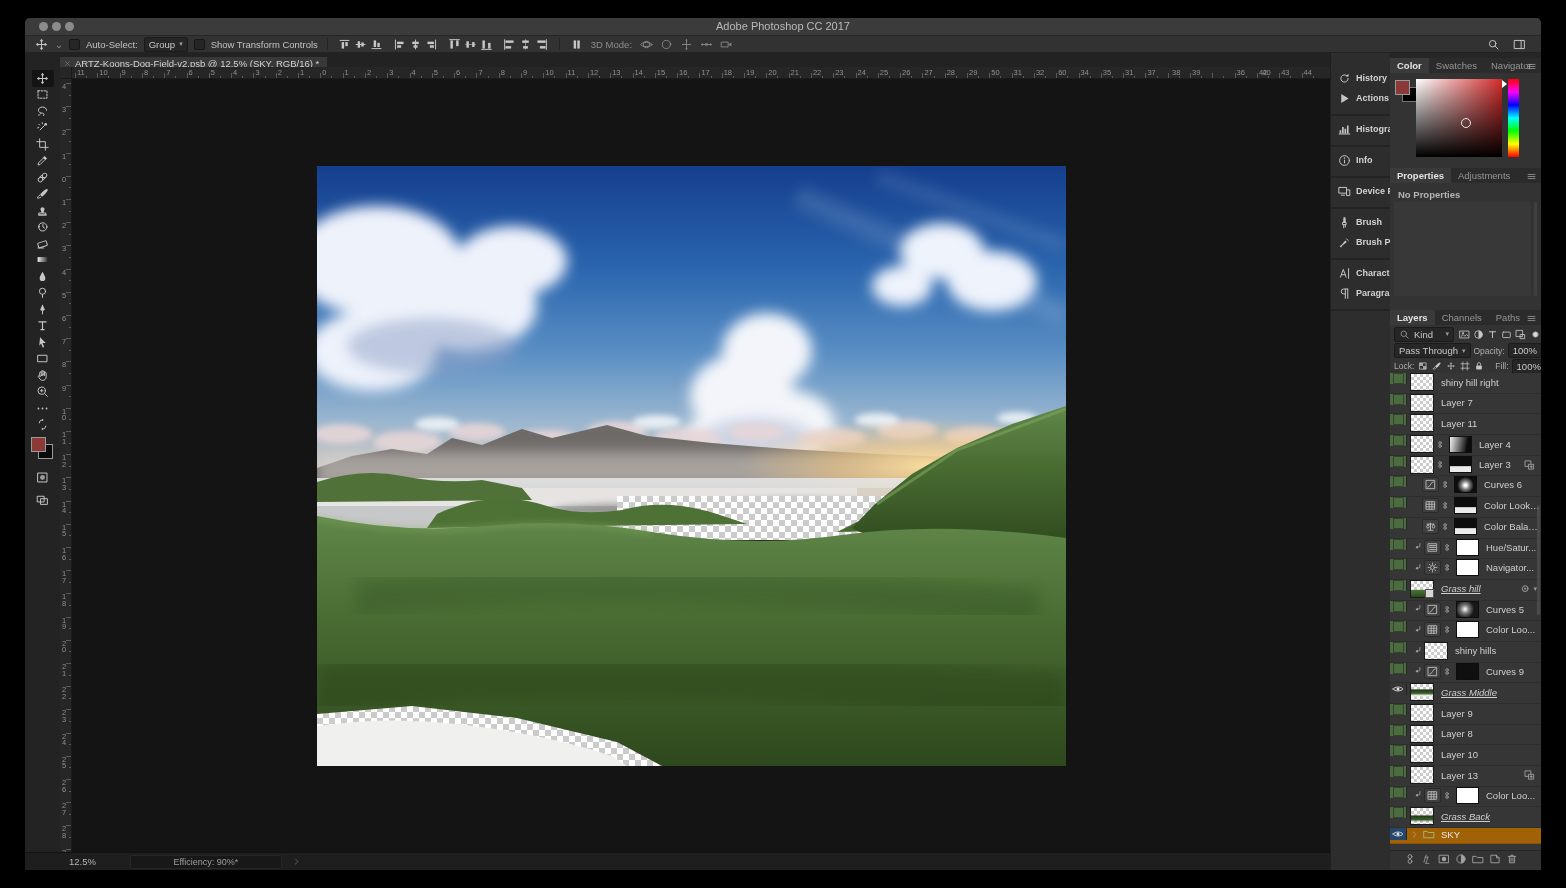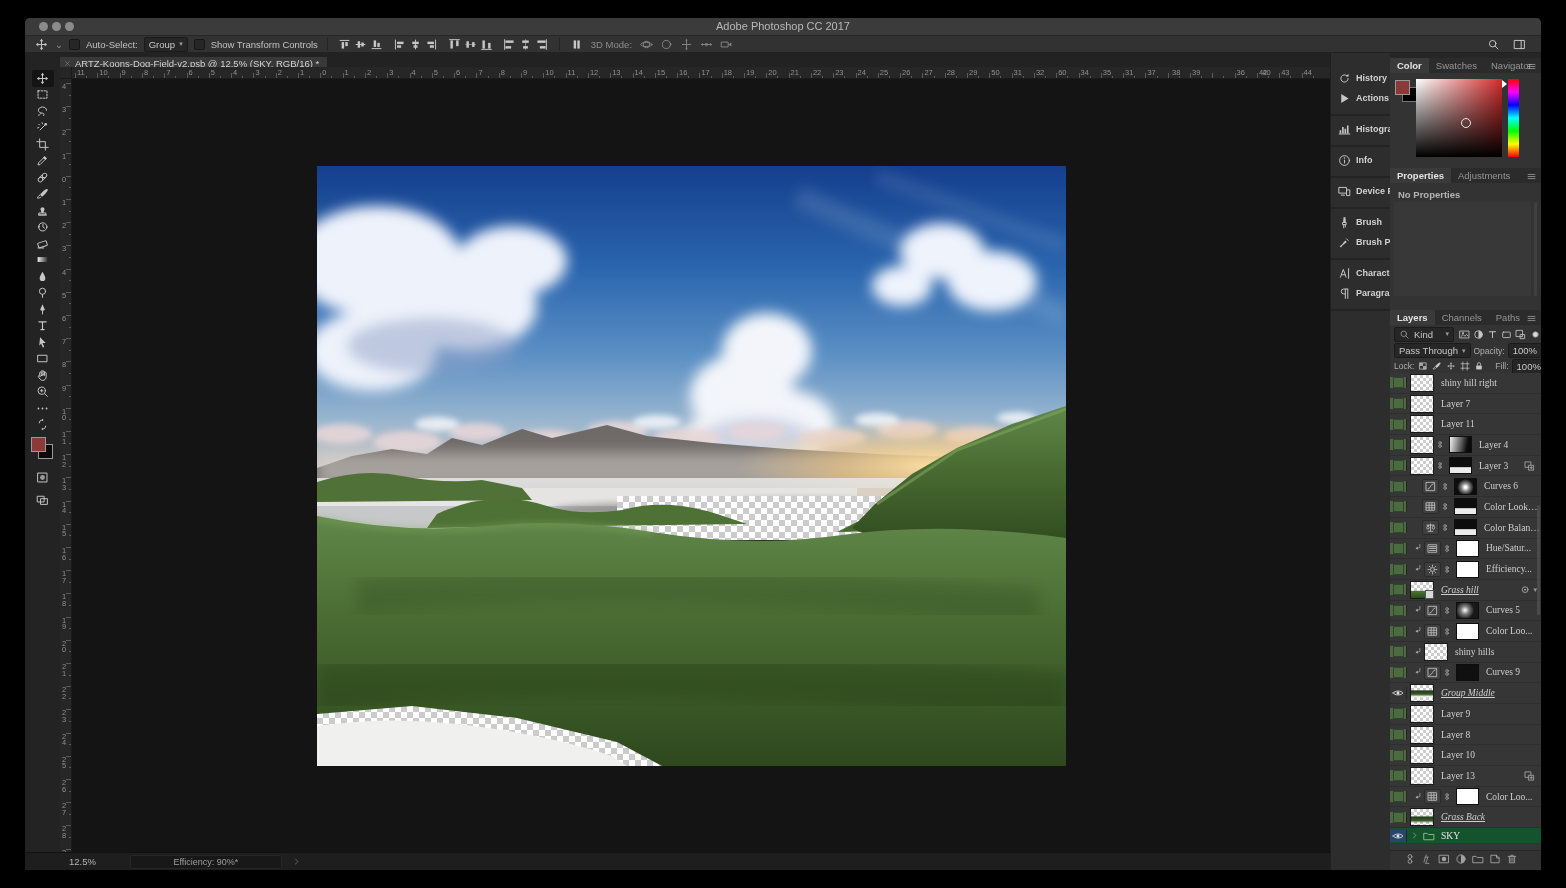--- a/index.html
+++ b/index.html
@@ -90,21 +90,21 @@
   #propsscroll{position:absolute;right:4px;top:34px;width:3px;height:94px;background:#404040;border-radius:2px;}
   
   #layerspanel{top:257px;height:560px;}
   #filterrow{position:absolute;left:0;top:16px;width:100%;height:16px;display:flex;align-items:center;gap:3px;padding-left:4px;box-sizing:border-box;}
   #filterrow .fic svg{width:11px;height:11px;}
   #blendrow{position:absolute;left:0;top:32px;width:100%;height:17px;display:flex;align-items:center;padding-left:4px;box-sizing:border-box;gap:3px;}
   #lockrow{position:absolute;left:0;top:49px;width:100%;height:14px;display:flex;align-items:center;padding-left:4px;box-sizing:border-box;gap:3px;}
   #lockrow .fic svg{width:10px;height:10px;}
   .minilabel{font-size:8.5px;color:#adadad;white-space:nowrap;}
   #layerlist{position:absolute;left:0;top:63px;width:151px;height:477px;background:#363636;overflow:hidden;}
-  .lrow{display:flex;align-items:center;height:20.7px;border-bottom:1px solid rgba(0,0,0,.14);box-sizing:border-box;font-family:Liberation Serif, serif;}
+  .lrow{display:flex;align-items:flex-start;height:20.7px;border-bottom:1px solid rgba(0,0,0,.14);box-sizing:border-box;}
   .lrow.grouprow{height:16px;}
   .eyecell{width:17px;flex:none;border-right:1px solid #262626;display:flex;align-items:center;justify-content:center;box-sizing:border-box;}
   .eyecell .well{width:9px;height:9px;border:1px solid rgba(0,0,0,.35);}
   .eyecell svg{width:12px;height:12px;}
   .lcontent{flex:1;display:flex;align-items:center;padding-left:3px;position:relative;min-width:0;}
   .clipar{width:11px;flex:none;margin-left:3px;}
   .clipar svg{width:10px;height:10px;opacity:.85;}
   .adjicon{width:15px;height:13px;background:#3f3f3f;border:1px solid #2a2a2a;border-radius:2px;flex:none;
            display:flex;align-items:center;justify-content:center;}
   .adjicon svg{width:11px;height:11px;}
@@ -126,21 +126,21 @@
   .m-bbw{background:linear-gradient(#0d0d0d 60%,#ececec 64%);}
   .m-blob{background:radial-gradient(circle at 50% 55%,#fff 8%,#888 30%,#0d0d0d 62%);}
   .m-darkblob{background:radial-gradient(circle at 38% 48%,#e8e8e8 5%,#777 28%,#181818 60%);}
   .lname{font-size:9.5px;color:#cfcfcf;margin-left:7px;white-space:nowrap;overflow:hidden;text-overflow:ellipsis;}
   .lname.uline{font-style:italic;text-decoration:underline;}
   .rowbadge{position:absolute;right:6px;top:50%;transform:translateY(-50%);}
   .rowbadge svg{width:11px;height:11px;opacity:.8;}
   .filterbadge{position:absolute;right:4px;top:50%;transform:translateY(-50%);display:flex;align-items:center;gap:2px;}
   .filterbadge svg{width:11px;height:11px;opacity:.85;}
   .filterbadge .chv{font-size:7px;color:#9a9a9a;}
-  .lrow.selected{background:#14532d;}
+  .lrow.selected{background:#a16207;}
   .lrow.selected .eyecell{background:#26476b;border-right-color:#1d3other;}
   .grouprow .lcontent{gap:3px;}
   .grouprow .lname{margin-left:2px;color:#e6e6e6;}
   .chevsm svg{width:9px;height:9px;opacity:.8;}
   .foldic svg{width:14px;height:12px;}
   #listscroll{position:absolute;right:1px;top:195px;width:3px;height:110px;background:#585858;border-radius:2px;opacity:.6;}
   #layersbottom{position:absolute;left:0;top:540px;width:100%;height:16px;background:#333;border-top:1px solid #262626;
                 display:flex;align-items:center;gap:5px;padding-left:14px;box-sizing:border-box;}
   #layersbottom .fic svg{width:12px;height:12px;opacity:.75;}
   .fic{display:inline-flex;}
@@ -1278,21 +1278,21 @@
                   <path d="M8 1.5v2M8 12.5v2M1.5 8h2M12.5 8h2M3.4 3.4l1.4 1.4M11.2 11.2l1.4 1.4M12.6 3.4l-1.4 1.4M4.8 11.2l-1.4 1.4"></path>
                 </svg>
               </span>
               <span class="linkic">
                 <svg class="ic " viewBox="0 0 16 16">
                   <circle cx="8" cy="4.8" r="2.6"></circle>
                   <circle cx="8" cy="11.2" r="2.6"></circle>
                 </svg>
               </span>
               <span class="mask m-white"></span>
-              <span class="lname">Efficiency...</span>
+              <span class="lname">Navigator...</span>
             </div>
           </div>
           <div class="lrow">
             <div class="eyecell" style="background: rgb(76, 107, 65);">
               <div class="well"></div>
             </div>
             <div class="lcontent">
               <span class="thumb t-grassFront">
                 <span class="sobadge"></span>
               </span>
@@ -1404,21 +1404,21 @@
           </div>
           <div class="lrow">
             <div class="eyecell">
               <svg class="ic " viewBox="0 0 16 16">
                 <path d="M1.5 8C4 4.5 12 4.5 14.5 8 12 11.5 4 11.5 1.5 8z" stroke="#e2e2e2"></path>
                 <circle cx="8" cy="8" r="2" fill="#e2e2e2" stroke="none"></circle>
               </svg>
             </div>
             <div class="lcontent">
               <span class="thumb t-grassMiddle"></span>
-              <span class="lname uline">Group Middle</span>
+              <span class="lname uline">Grass Middle</span>
             </div>
           </div>
           <div class="lrow">
             <div class="eyecell" style="background: rgb(76, 107, 65);">
               <div class="well"></div>
             </div>
             <div class="lcontent">
               <span class="thumb t-checker"></span>
               <span class="lname">Layer 9</span>
             </div>

